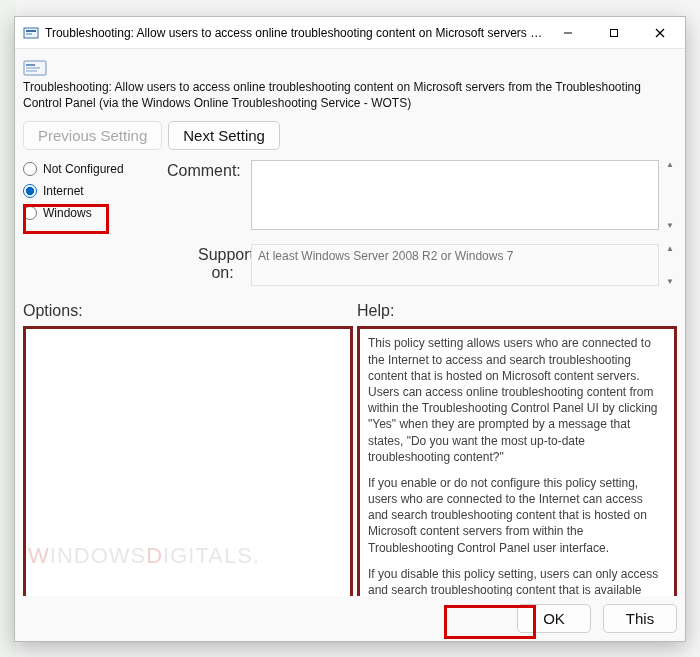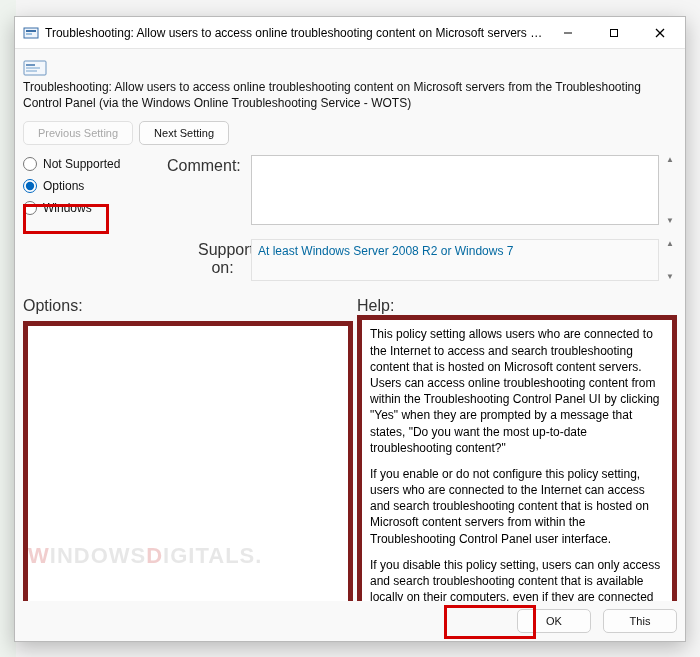--- a/index.html
+++ b/index.html
@@ -85,21 +85,21 @@
   .nav-row {
     display: flex;
     gap: 6px;
     padding: 2px 0 10px 0;
   }
   .btn {
     background: #fdfdfd;
     border: 1px solid #cfcfcf;
     border-radius: 5px;
     padding: 5px 14px;
-    font-size: 11px;
+    font-size: 15px;
     cursor: pointer;
     color: #111;
   }
   .btn.disabled { color: #a8a8a8; border-color: #e1e1e1; background:#fcfcfc; }
   .midgrid {
     display: grid;
     grid-template-columns: 140px 80px 1fr 14px;
     grid-template-rows: auto auto;
     column-gap: 4px;
     row-gap: 14px;
@@ -131,55 +131,55 @@
     background: #fff;
     height: 70px;
   }
   .supported-area {
     grid-column: 3; grid-row: 2;
     border: 1px solid #e2e2e2;
     background: #fafafa;
     height: 42px;
     padding: 4px 6px;
     font-size: 12px;
-    color: #0369a1;
+    color: #737373;
   }
   .scroll-stub {
     display:flex; flex-direction:column; justify-content:space-between;
     align-items:center;
     font-size:8px; color:#777;
   }
   .oh-row { display:flex; margin-top:16px; gap: 4px; }
   .opts-col { width:330px; display:flex; flex-direction:column; }
   .help-col { flex:1; display:flex; flex-direction:column; }
   .panel {
-    border: 5px solid #7f1d1d;
+    border: 3px solid #7f1d1d;
     background: #fff;
     flex: 1;
     overflow: auto;
     padding: 6px 8px;
     font-size: 12px;
-    color: #000000;
+    color: #404040;
     line-height: 1.35;
   }
   .options-panel { height: 262px; }
   .help-panel { height: 262px; }
   .help-panel p { margin: 0 0 10px 0; }
   .footer {
     display:flex;
     justify-content:flex-end;
     gap:12px;
     padding: 8px;
   }
   .footer .btn { min-width:74px; text-align:center; }
   .watermark {
     position:absolute;
     left: 28px; bottom: 88px;
     font-size: 22px;
-    font-weight: 700;
+    font-weight: 400;
     letter-spacing: 1px;
     color: rgba(120,120,120,0.18);
     font-family: Arial, sans-serif;
     text-align: right;
   }
   .watermark .accent { color: rgba(200,60,60,0.25); }
 </style>
 </head>
 <body>
 
@@ -232,25 +232,25 @@
 
     <div class="nav-row">
       <button class="btn disabled">Previous Setting</button>
       <button class="btn">Next Setting</button>
     </div>
 
     <div class="midgrid">
       <div class="radios">
         <label class="radio">
           <input type="radio" name="state" style="">
-          <span>Not Supported</span>
+          <span>Not Configured</span>
         </label>
         <label class="radio">
           <input type="radio" name="state" checked="" style="">
-          <span>Options</span>
+          <span>Internet</span>
         </label>
         <label class="radio">
           <input type="radio" name="state" style="">
           <span>Windows</span>
         </label>
       </div>
 
       <div class="label" style="grid-column:2; grid-row:1; padding-top:2px;">Comment:</div>
       <div class="comment-area"></div>
       <div class="scroll-stub" style="grid-column:4; grid-row:1;">
@@ -265,21 +265,21 @@
         <span>▼</span>
       </div>
     </div>
 
     <div class="oh-row">
       <div class="opts-col">
         <div class="label" style="margin-bottom:6px;">Options:</div>
         <div class="panel options-panel"></div>
       </div>
       <div class="help-col">
-        <div class="label" style="margin-bottom:0;">Help:</div>
+        <div class="label" style="margin-bottom:6px;">Help:</div>
         <div class="panel help-panel">
           <p>This policy setting allows users who are connected to the Internet to access and search troubleshooting content that is hosted on Microsoft content servers. Users can access online troubleshooting content from within the Troubleshooting Control Panel UI by clicking "Yes" when they are prompted by a message that states, "Do you want the most up-to-date troubleshooting content?"</p>
           <p>If you enable or do not configure this policy setting, users who are connected to the Internet can access and search troubleshooting content that is hosted on Microsoft content servers from within the Troubleshooting Control Panel user interface.</p>
           <p>If you disable this policy setting, users can only access and search troubleshooting content that is available locally on their computers, even if they are connected to the Internet. They are</p>
         </div>
       </div>
     </div>
 
   </div>
 

